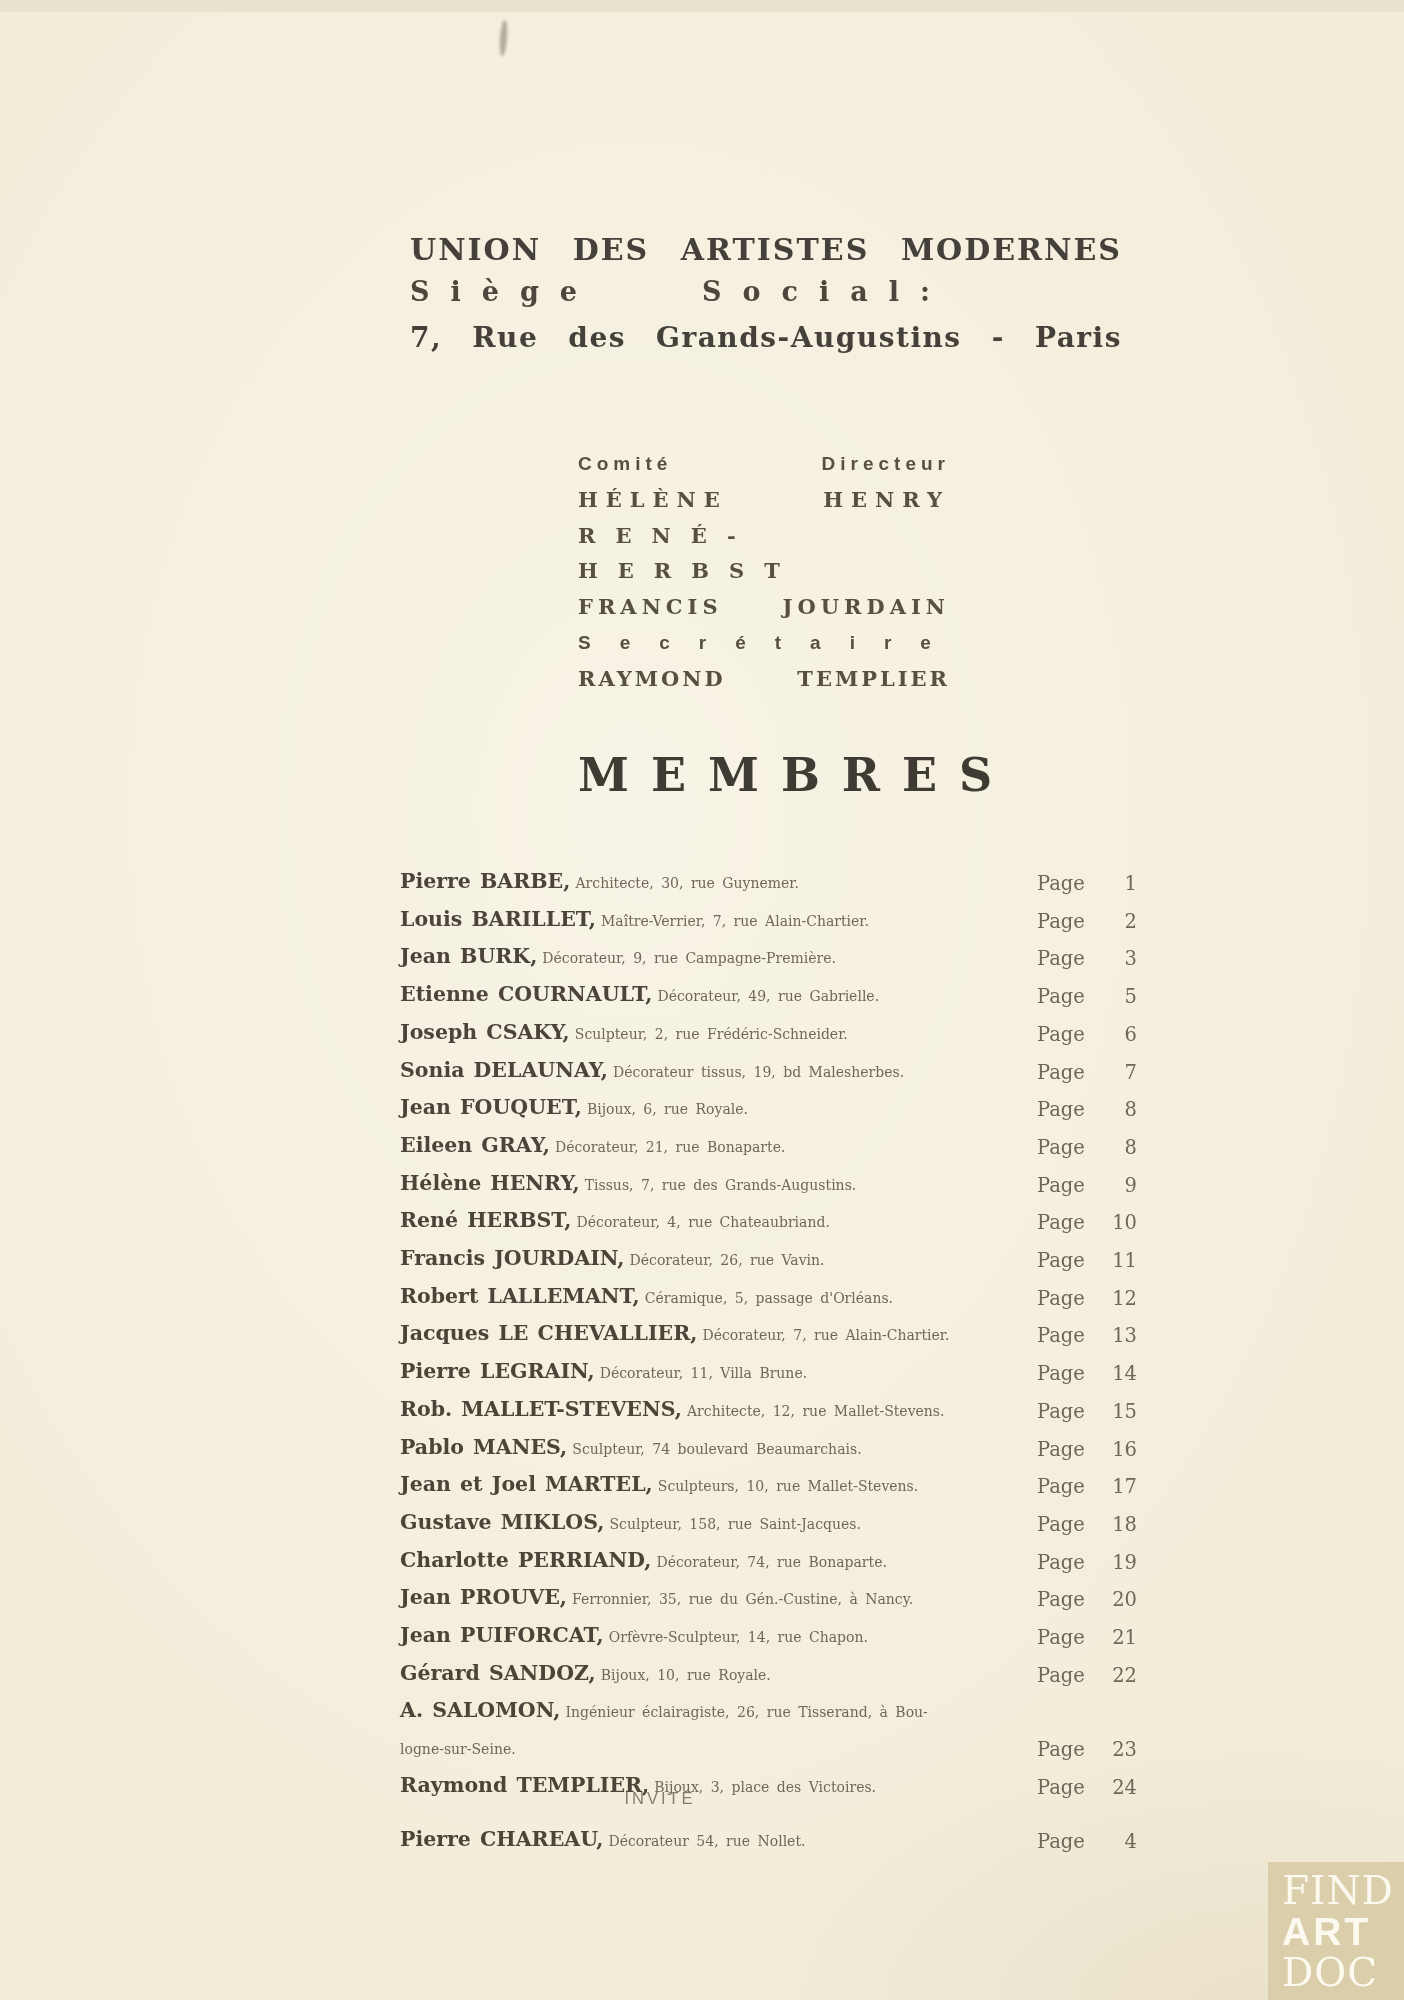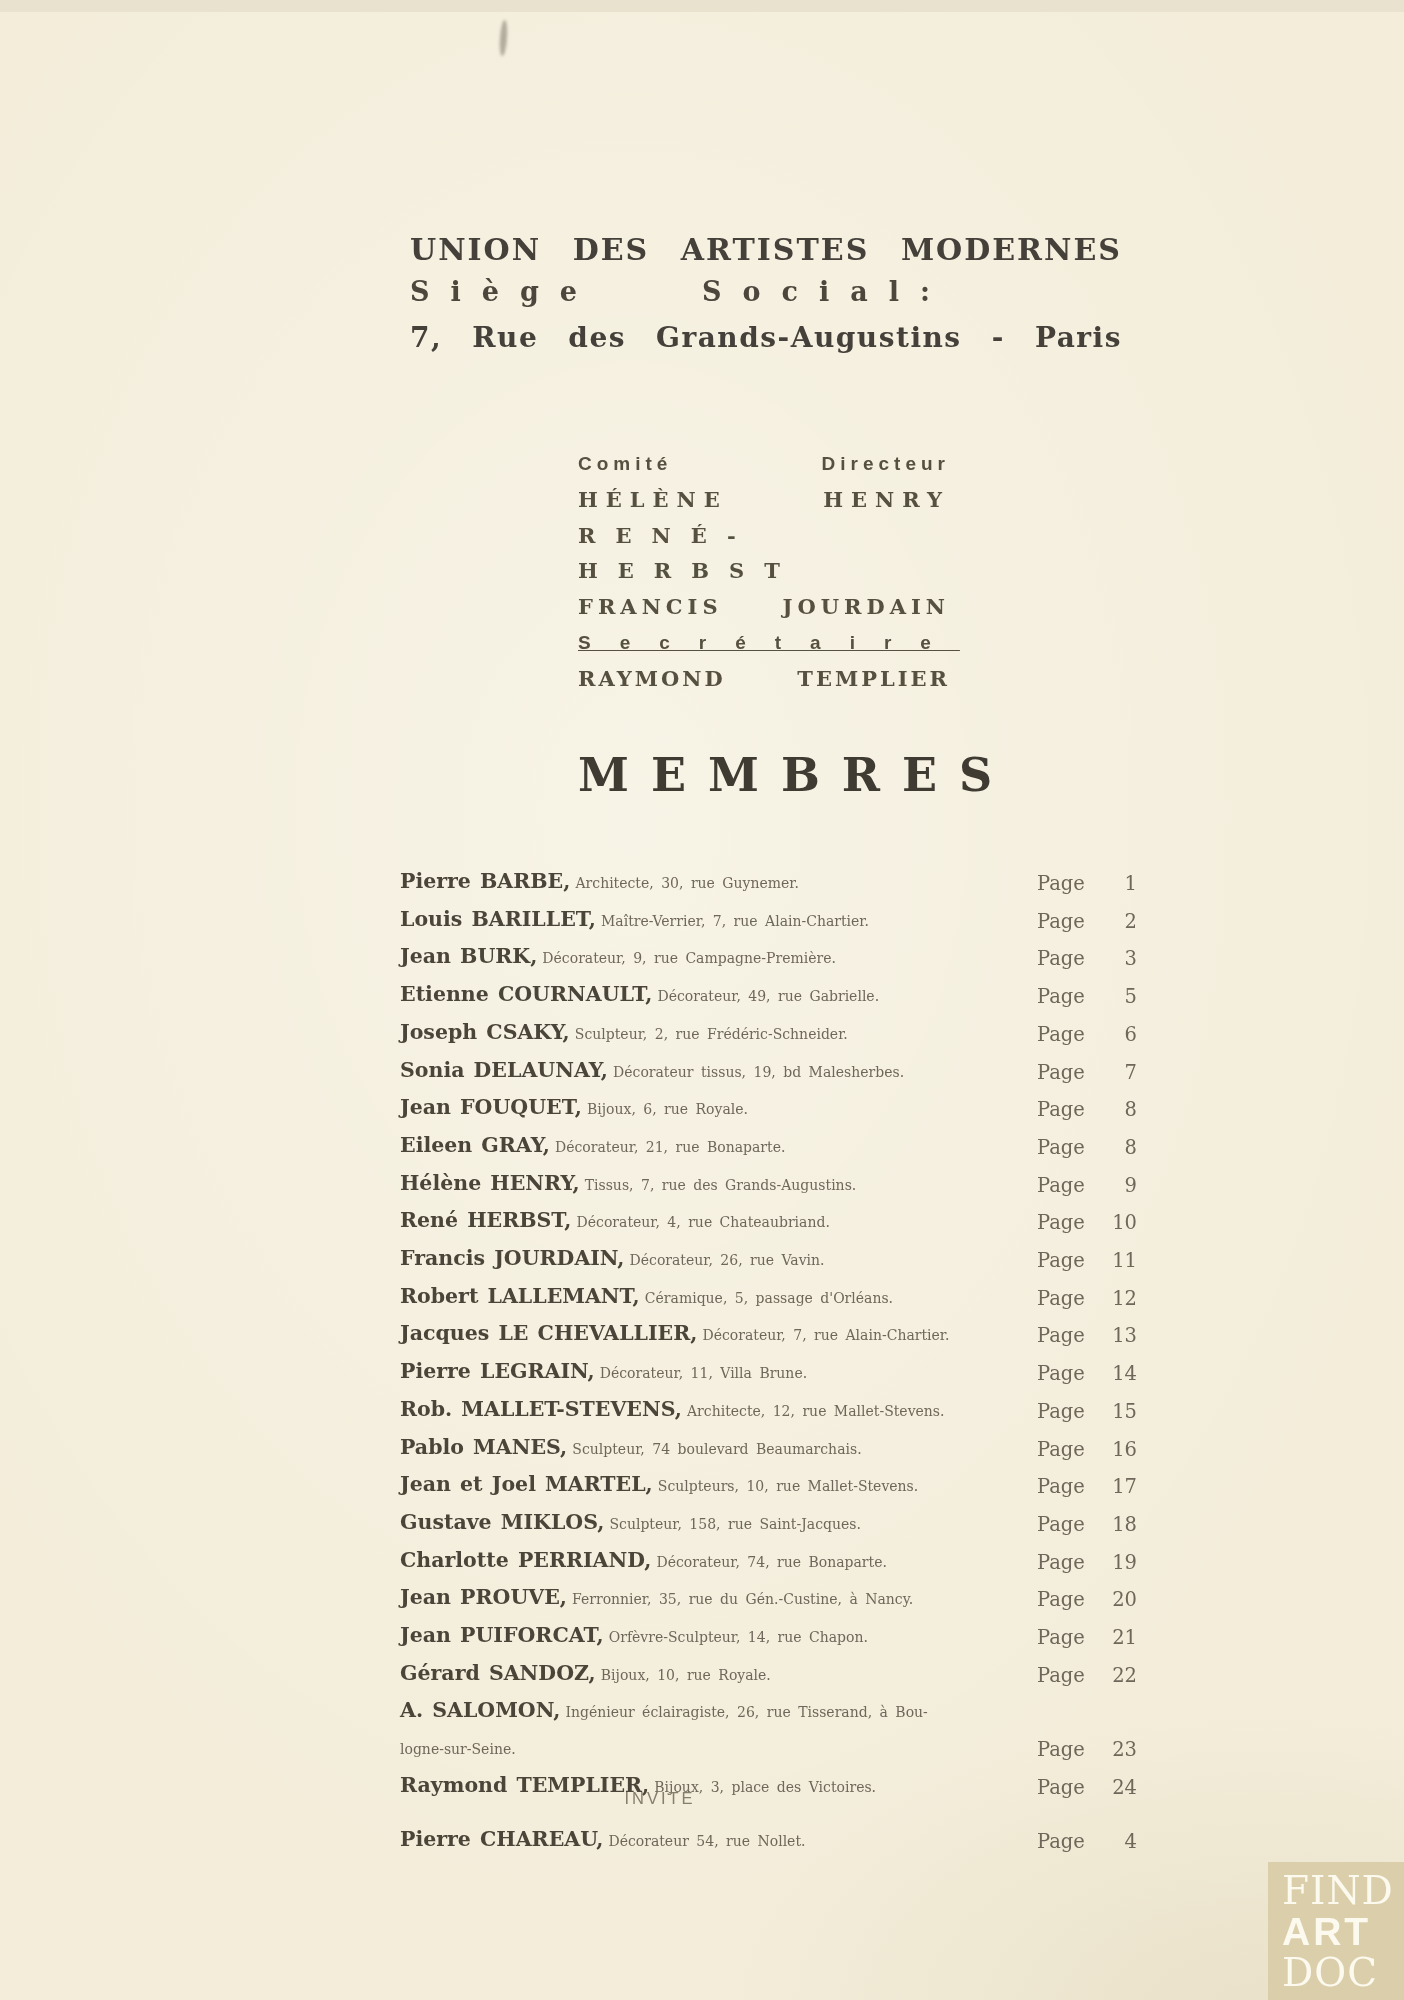--- a/index.html
+++ b/index.html
@@ -30,21 +30,21 @@
   
   .committee{position:absolute; left:578px; top:434px; width:372px;}
   .c-line{display:block; line-height:35.8px; font-weight:bold; color:var(--ink-mid);}
   .c-sans{font-family:"Liberation Sans", sans-serif; font-size:19px;}
   .c-serif{font-size:21px;}
   .ls-title{letter-spacing:5px;}
   .ls-henry{letter-spacing:8px;}
   .ls-herbst{letter-spacing:20px;}
   .ls-jourdain{letter-spacing:5px;}
   .ls-mallet{letter-spacing:2px;}
-  .ls-secr{letter-spacing:29px;text-decoration:underline;}
+  .ls-secr{letter-spacing:29px;}
   .ls-templier{letter-spacing:3px;}
   
   .membres{
     position:absolute; left:578px; top:736px; margin:0; width:372px;
     font-size:46px; font-weight:bold; letter-spacing:22px; color:#3f3a32; white-space:nowrap;
   }
   
   .list{position:absolute; left:400px; top:852px; width:737px;}
   .row{display:flex; justify-content:space-between; align-items:flex-end; line-height:35.7px;}
   .m-left{white-space:nowrap; flex:1 1 auto;}

